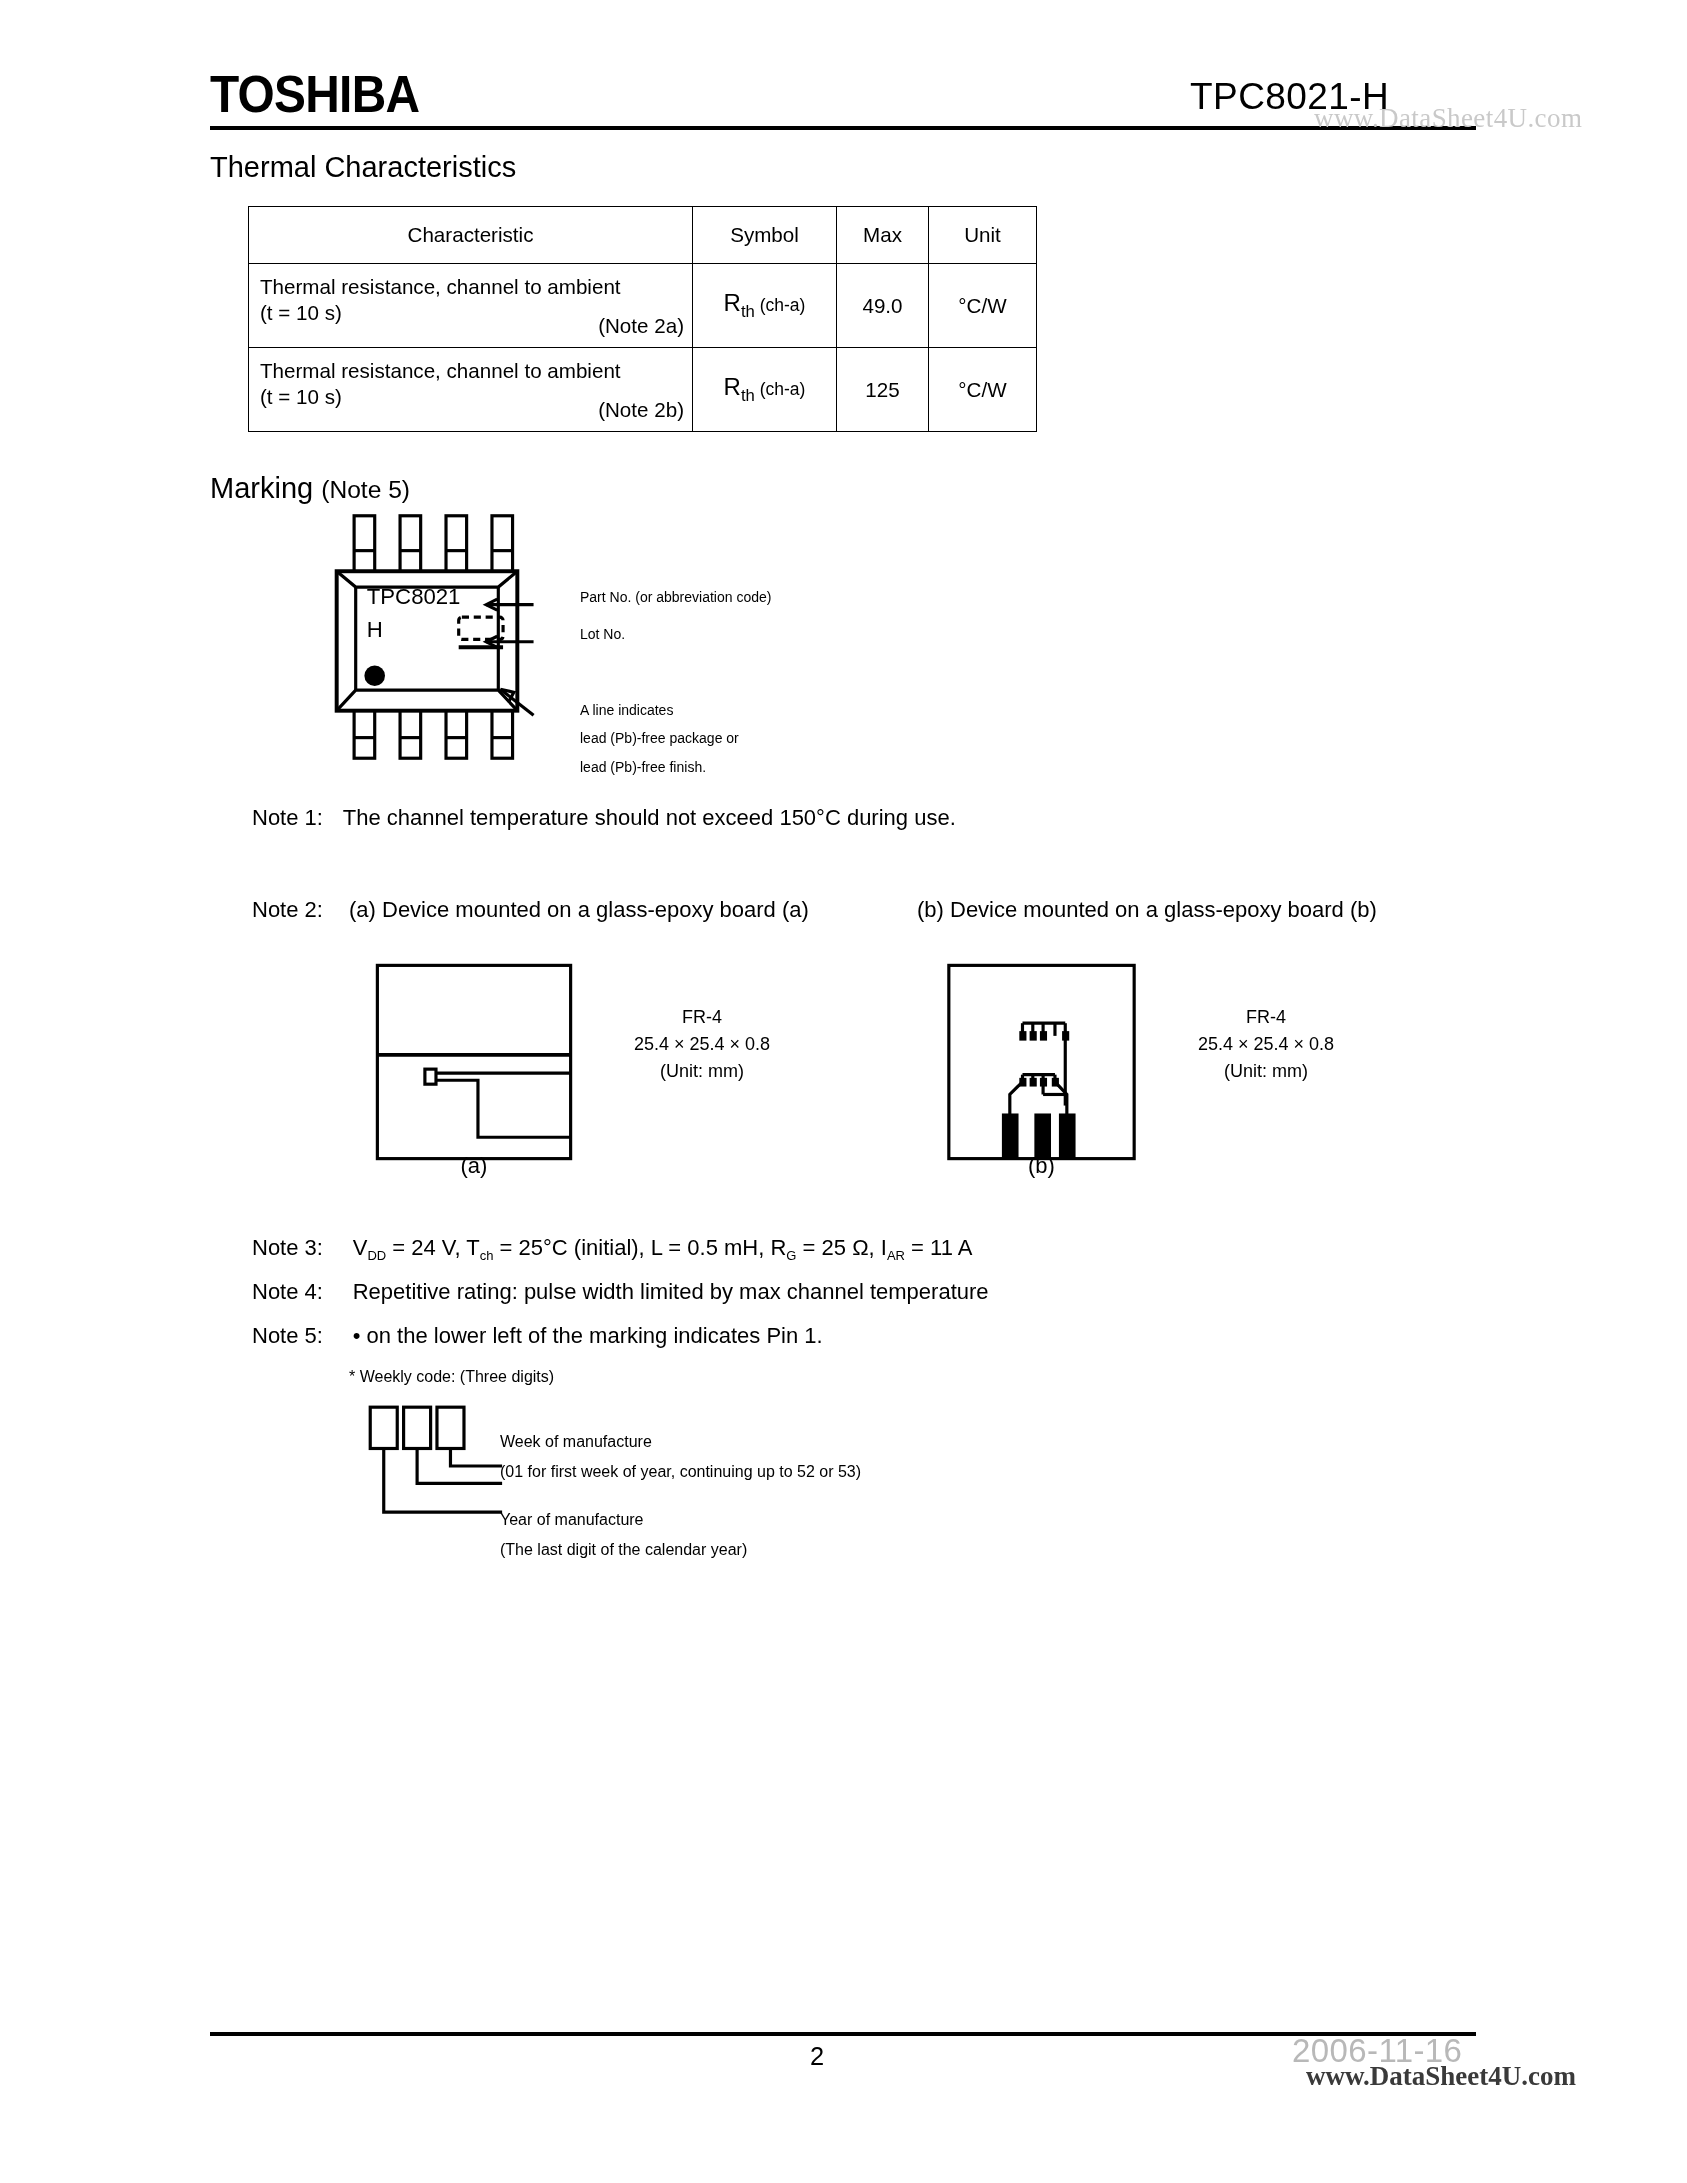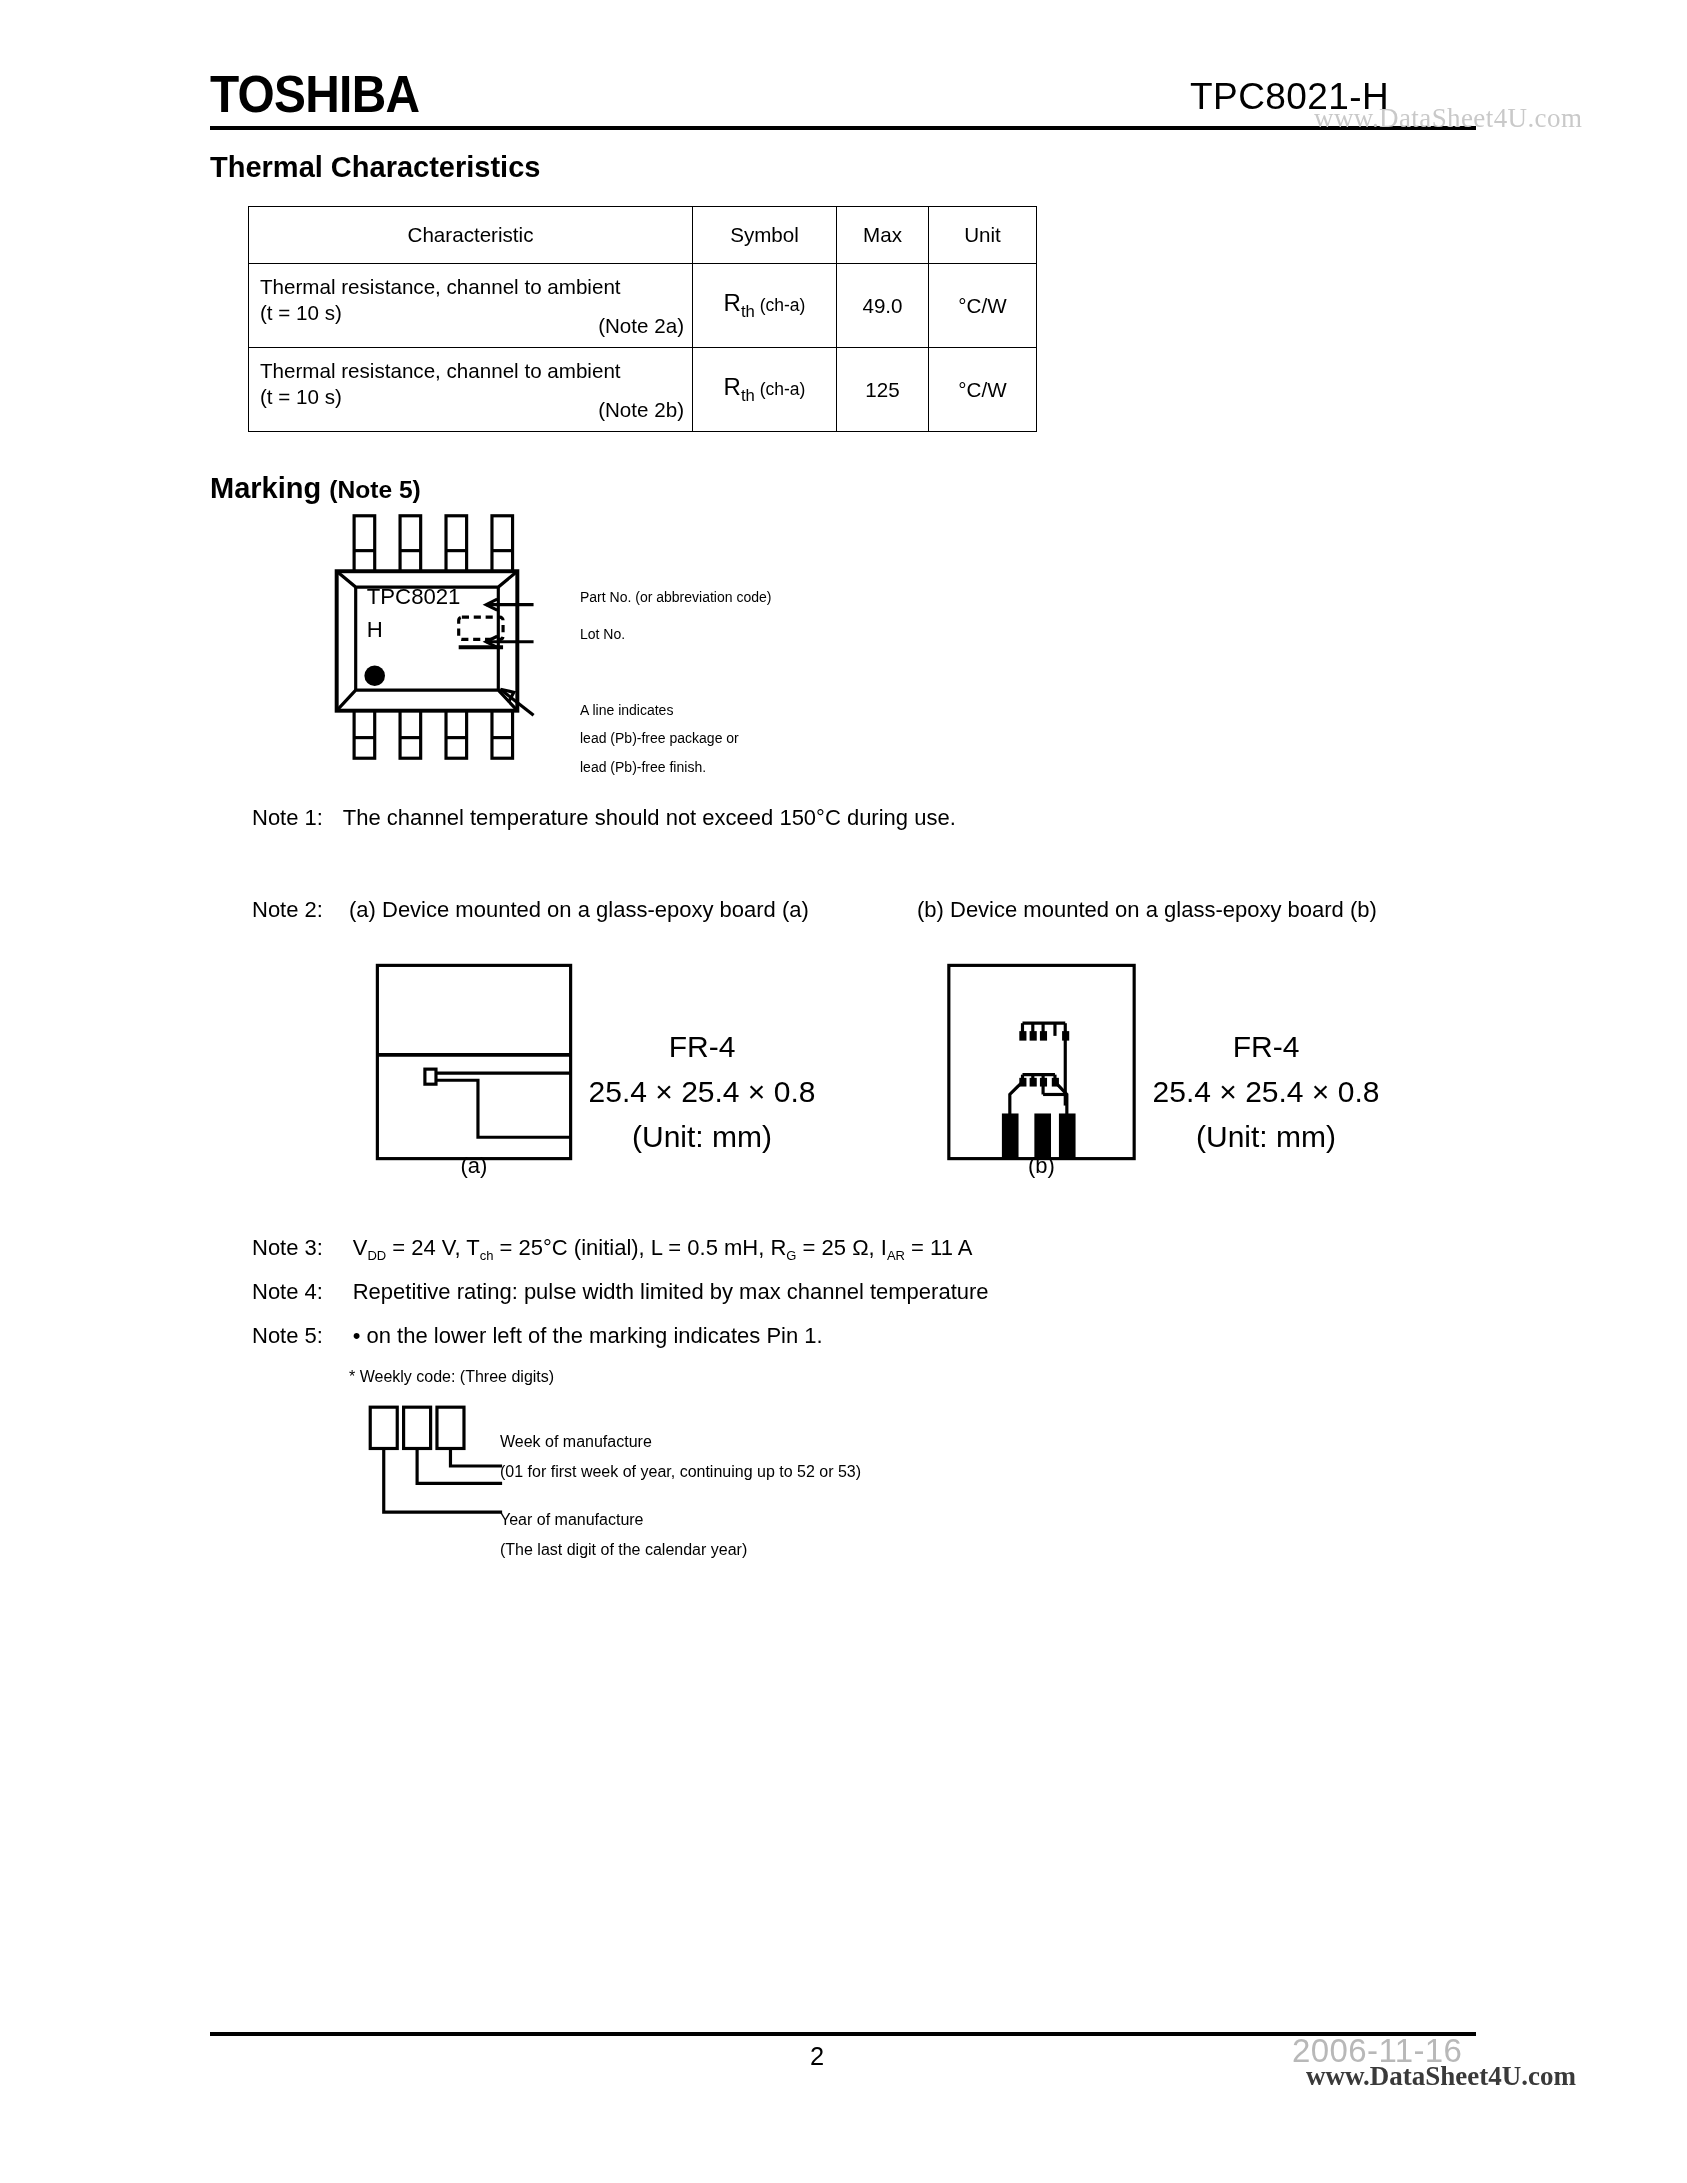--- a/index.html
+++ b/index.html
@@ -25,21 +25,21 @@
   .header-rule {
     position:absolute; left:0; top:82px; width:1266px; height:4px; background:#000;
   }
   .wm-top {
     position:absolute; left:1314px; top:103px;
     font-family:"Liberation Serif", serif; font-size:27px;
     color:#c9c9c9; letter-spacing:0.4px;
   }
 
   
-  .sect-title { position:absolute; font-weight:bold; font-size:29px; }
+  .sect-title { position:absolute; font-weight:normal; font-size:29px; }
   .sect-title .sub { font-size:24.6px; }
 
   
   .tbl { position:absolute; left:248px; top:206px; border-collapse:collapse; }
   .tbl td, .tbl th {
     border:1.6px solid #000; font-weight:normal; font-size:20.6px; text-align:center;
     vertical-align:middle; padding:2px;
   }
   .tbl .c-char { width:439px; }
   .tbl .c-sym  { width:139px; }
@@ -59,21 +59,21 @@
   .pkg { position:absolute; left:324px; top:514px; width:206px; height:246px; }
   .callouts { position:absolute; left:534px; top:589px; width:556px; }
   .co-line { font-size:14px; white-space:nowrap;margin-left:46px; }
 
   
   .note { position:absolute; font-size:22px; white-space:nowrap; }
   .note sub { font-size:13px; }
 
   
   .board-cap { position:absolute; font-size:22px; text-align:center; }
-  .fr { position:absolute; font-size:30px; line-height:1.5; text-align:right; white-space:nowrap;margin-top:20px; }
+  .fr { position:absolute; font-size:18px; line-height:1.5; text-align:right; white-space:nowrap; }
 
   
   .wk-text { position:absolute; font-size:16px; white-space:nowrap; }
 
   
   .footer-rule { position:absolute; left:210px; top:2032px; width:1266px; height:4px; background:#000; }
   .pagenum { position:absolute; left:810px; top:2042px; font-size:25.4px; }
   .wm-date {
     position:absolute; left:1292px; top:2032px;
     font-size:33px; color:#b8b8b8; letter-spacing:0.4px;

